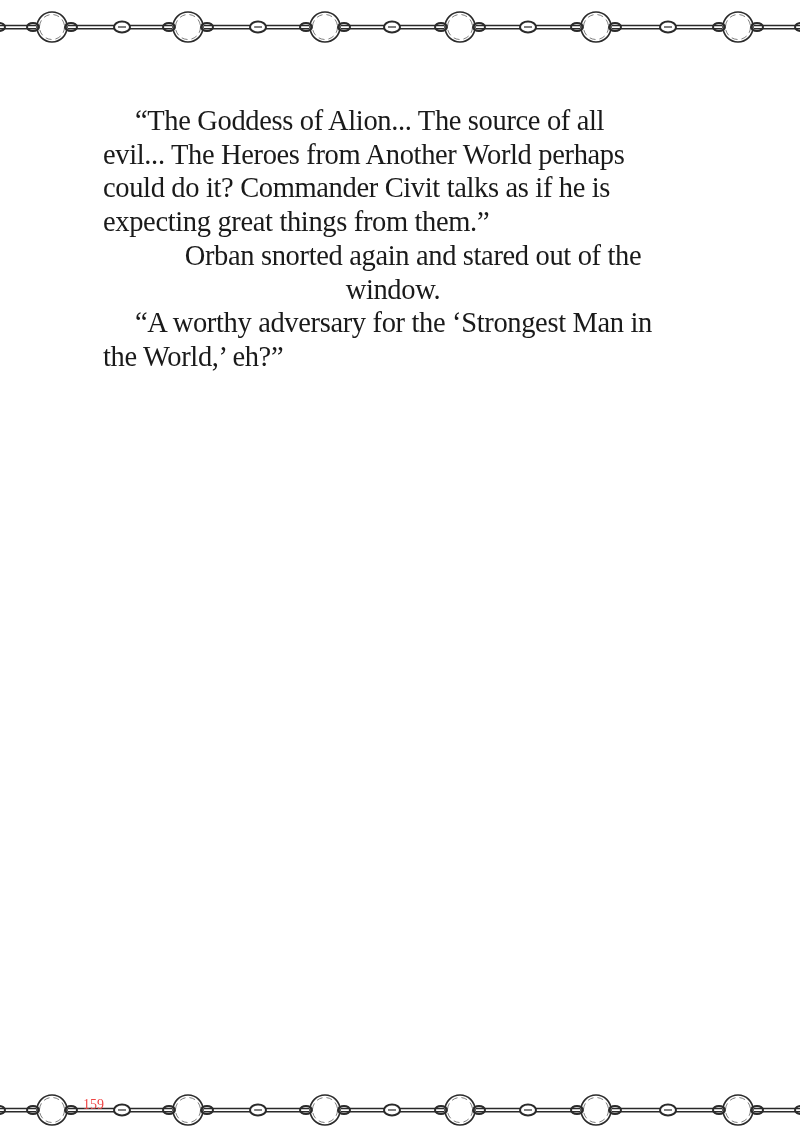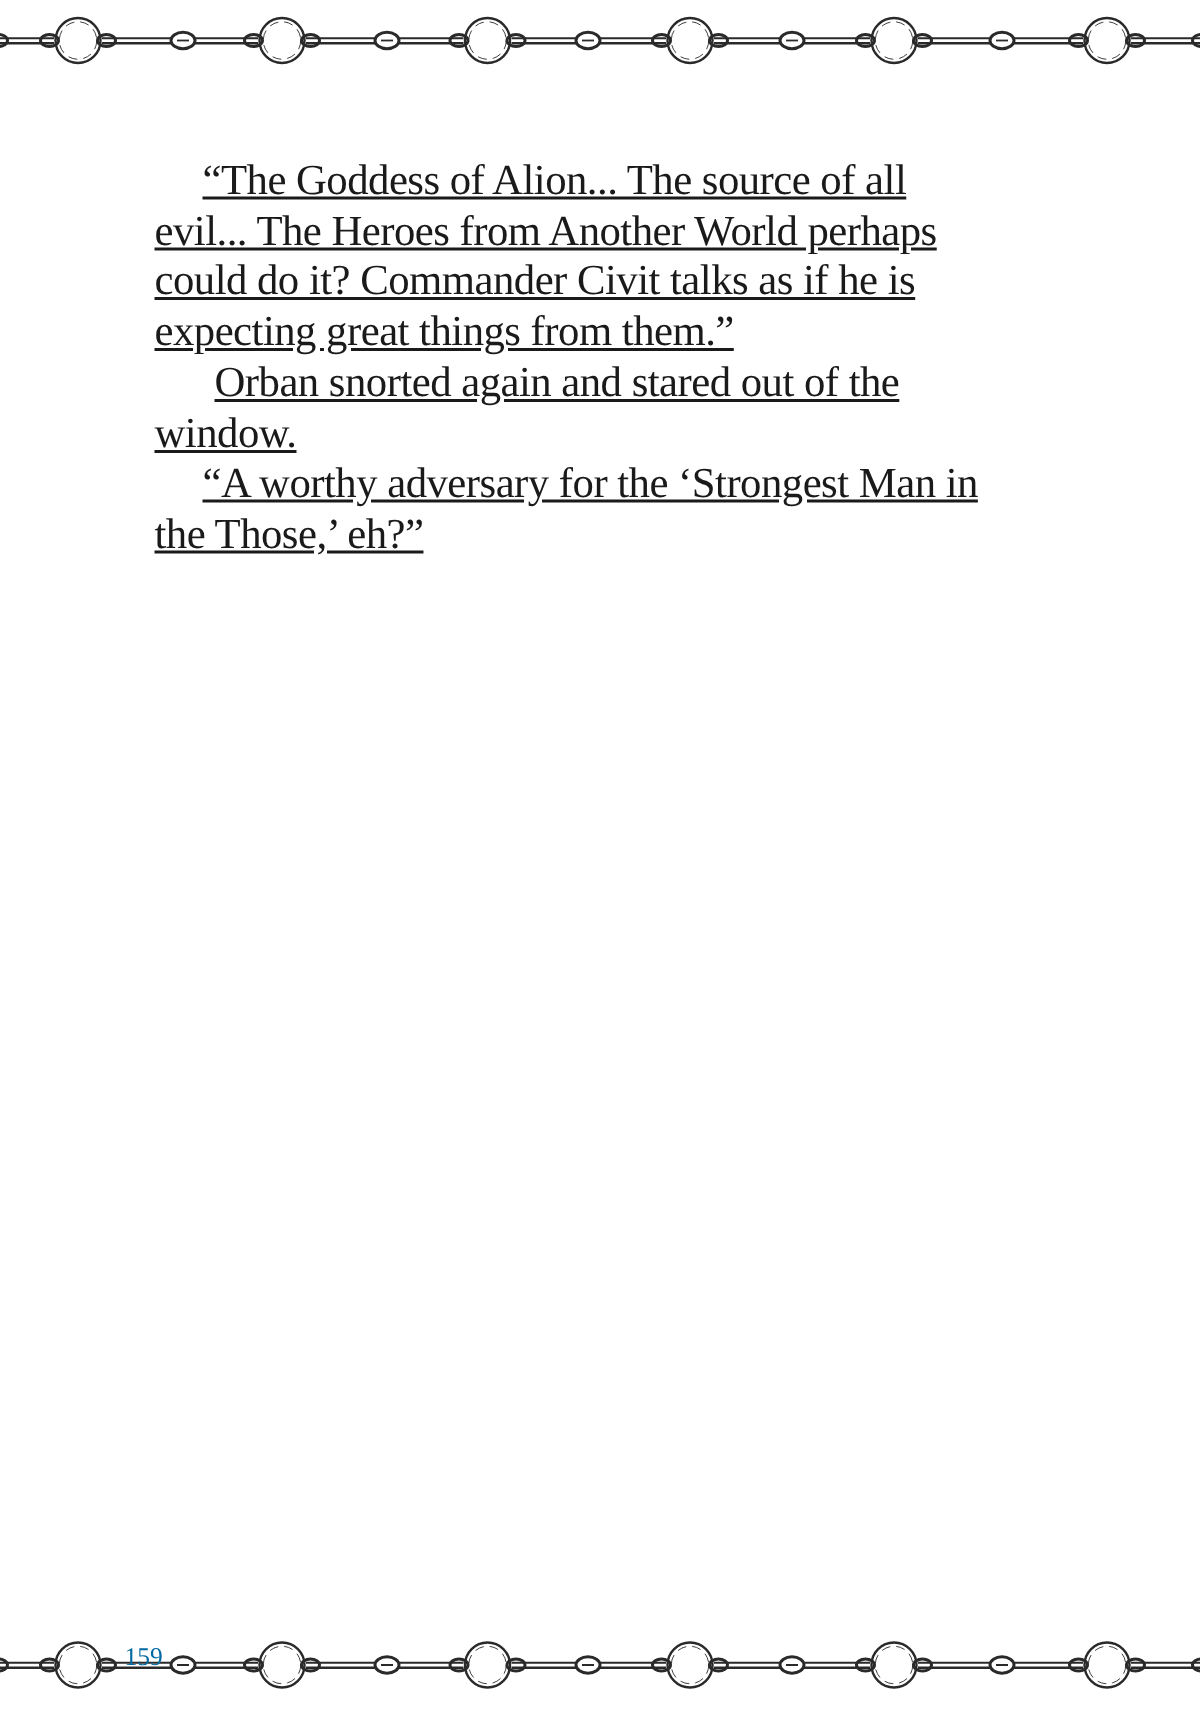--- a/index.html
+++ b/index.html
@@ -26,37 +26,37 @@
     .chain svg { display: block; }
 
     .page-text {
       position: absolute;
       left: 103px;
       top: 104px;
       width: 580px;
       font-size: 28.5px;
       line-height: 33.7px;
       letter-spacing: -0.35px;
-      text-decoration: underline;
     }
     .page-text p {
       margin: 0;
       text-indent: 32px;
       white-space: pre-line;
     }
     .page-text p.indent-wide {
       text-indent: 40px;
+      text-align: center;
     }
     .page-number {
       position: absolute;
       left: 83px;
       top: 1095px;
-      font-size: 17px;
+      font-size: 14px;
       line-height: 20px;
-      color: #0369a1;
+      color: #ef4444;
       background: transparent;
     }
   </style>
 </head>
 <body>
 
 <div class="chain top">
   <svg id="chain-top" width="800" height="56" viewBox="0 0 800 56">
       <line x1="-4" y1="25.5" x2="36" y2="25.5" stroke="#2a2a2a" stroke-width="1.3"></line>
       <line x1="-4" y1="28.8" x2="36" y2="28.8" stroke="#2a2a2a" stroke-width="1.6"></line>
@@ -112,21 +112,21 @@
 </div>
 
 <div class="page-text">
   <p>“The Goddess of Alion... The source of all
 evil... The Heroes from Another World perhaps
 could do it? Commander Civit talks as if he is
 expecting great things from them.”</p>
   <p class="indent-wide">Orban snorted again and stared out of the
 window.</p>
   <p>“A worthy adversary for the ‘Strongest Man in
-the Those,’ eh?”</p>
+the World,’ eh?”</p>
 </div>
 
 <div class="chain bottom">
   <svg id="chain-bottom" width="800" height="56" viewBox="0 0 800 56">
       <line x1="-4" y1="25.5" x2="36" y2="25.5" stroke="#2a2a2a" stroke-width="1.3"></line>
       <line x1="-4" y1="28.8" x2="36" y2="28.8" stroke="#2a2a2a" stroke-width="1.6"></line>
       <ellipse cx="-1" cy="27" rx="6" ry="4" fill="none" stroke="#2a2a2a" stroke-width="2"></ellipse>
       <ellipse cx="33" cy="27" rx="6" ry="4" fill="none" stroke="#2a2a2a" stroke-width="2"></ellipse>
       <line x1="68" y1="25.5" x2="172" y2="25.5" stroke="#2a2a2a" stroke-width="1.3"></line>
       <line x1="68" y1="28.8" x2="172" y2="28.8" stroke="#2a2a2a" stroke-width="1.6"></line>

